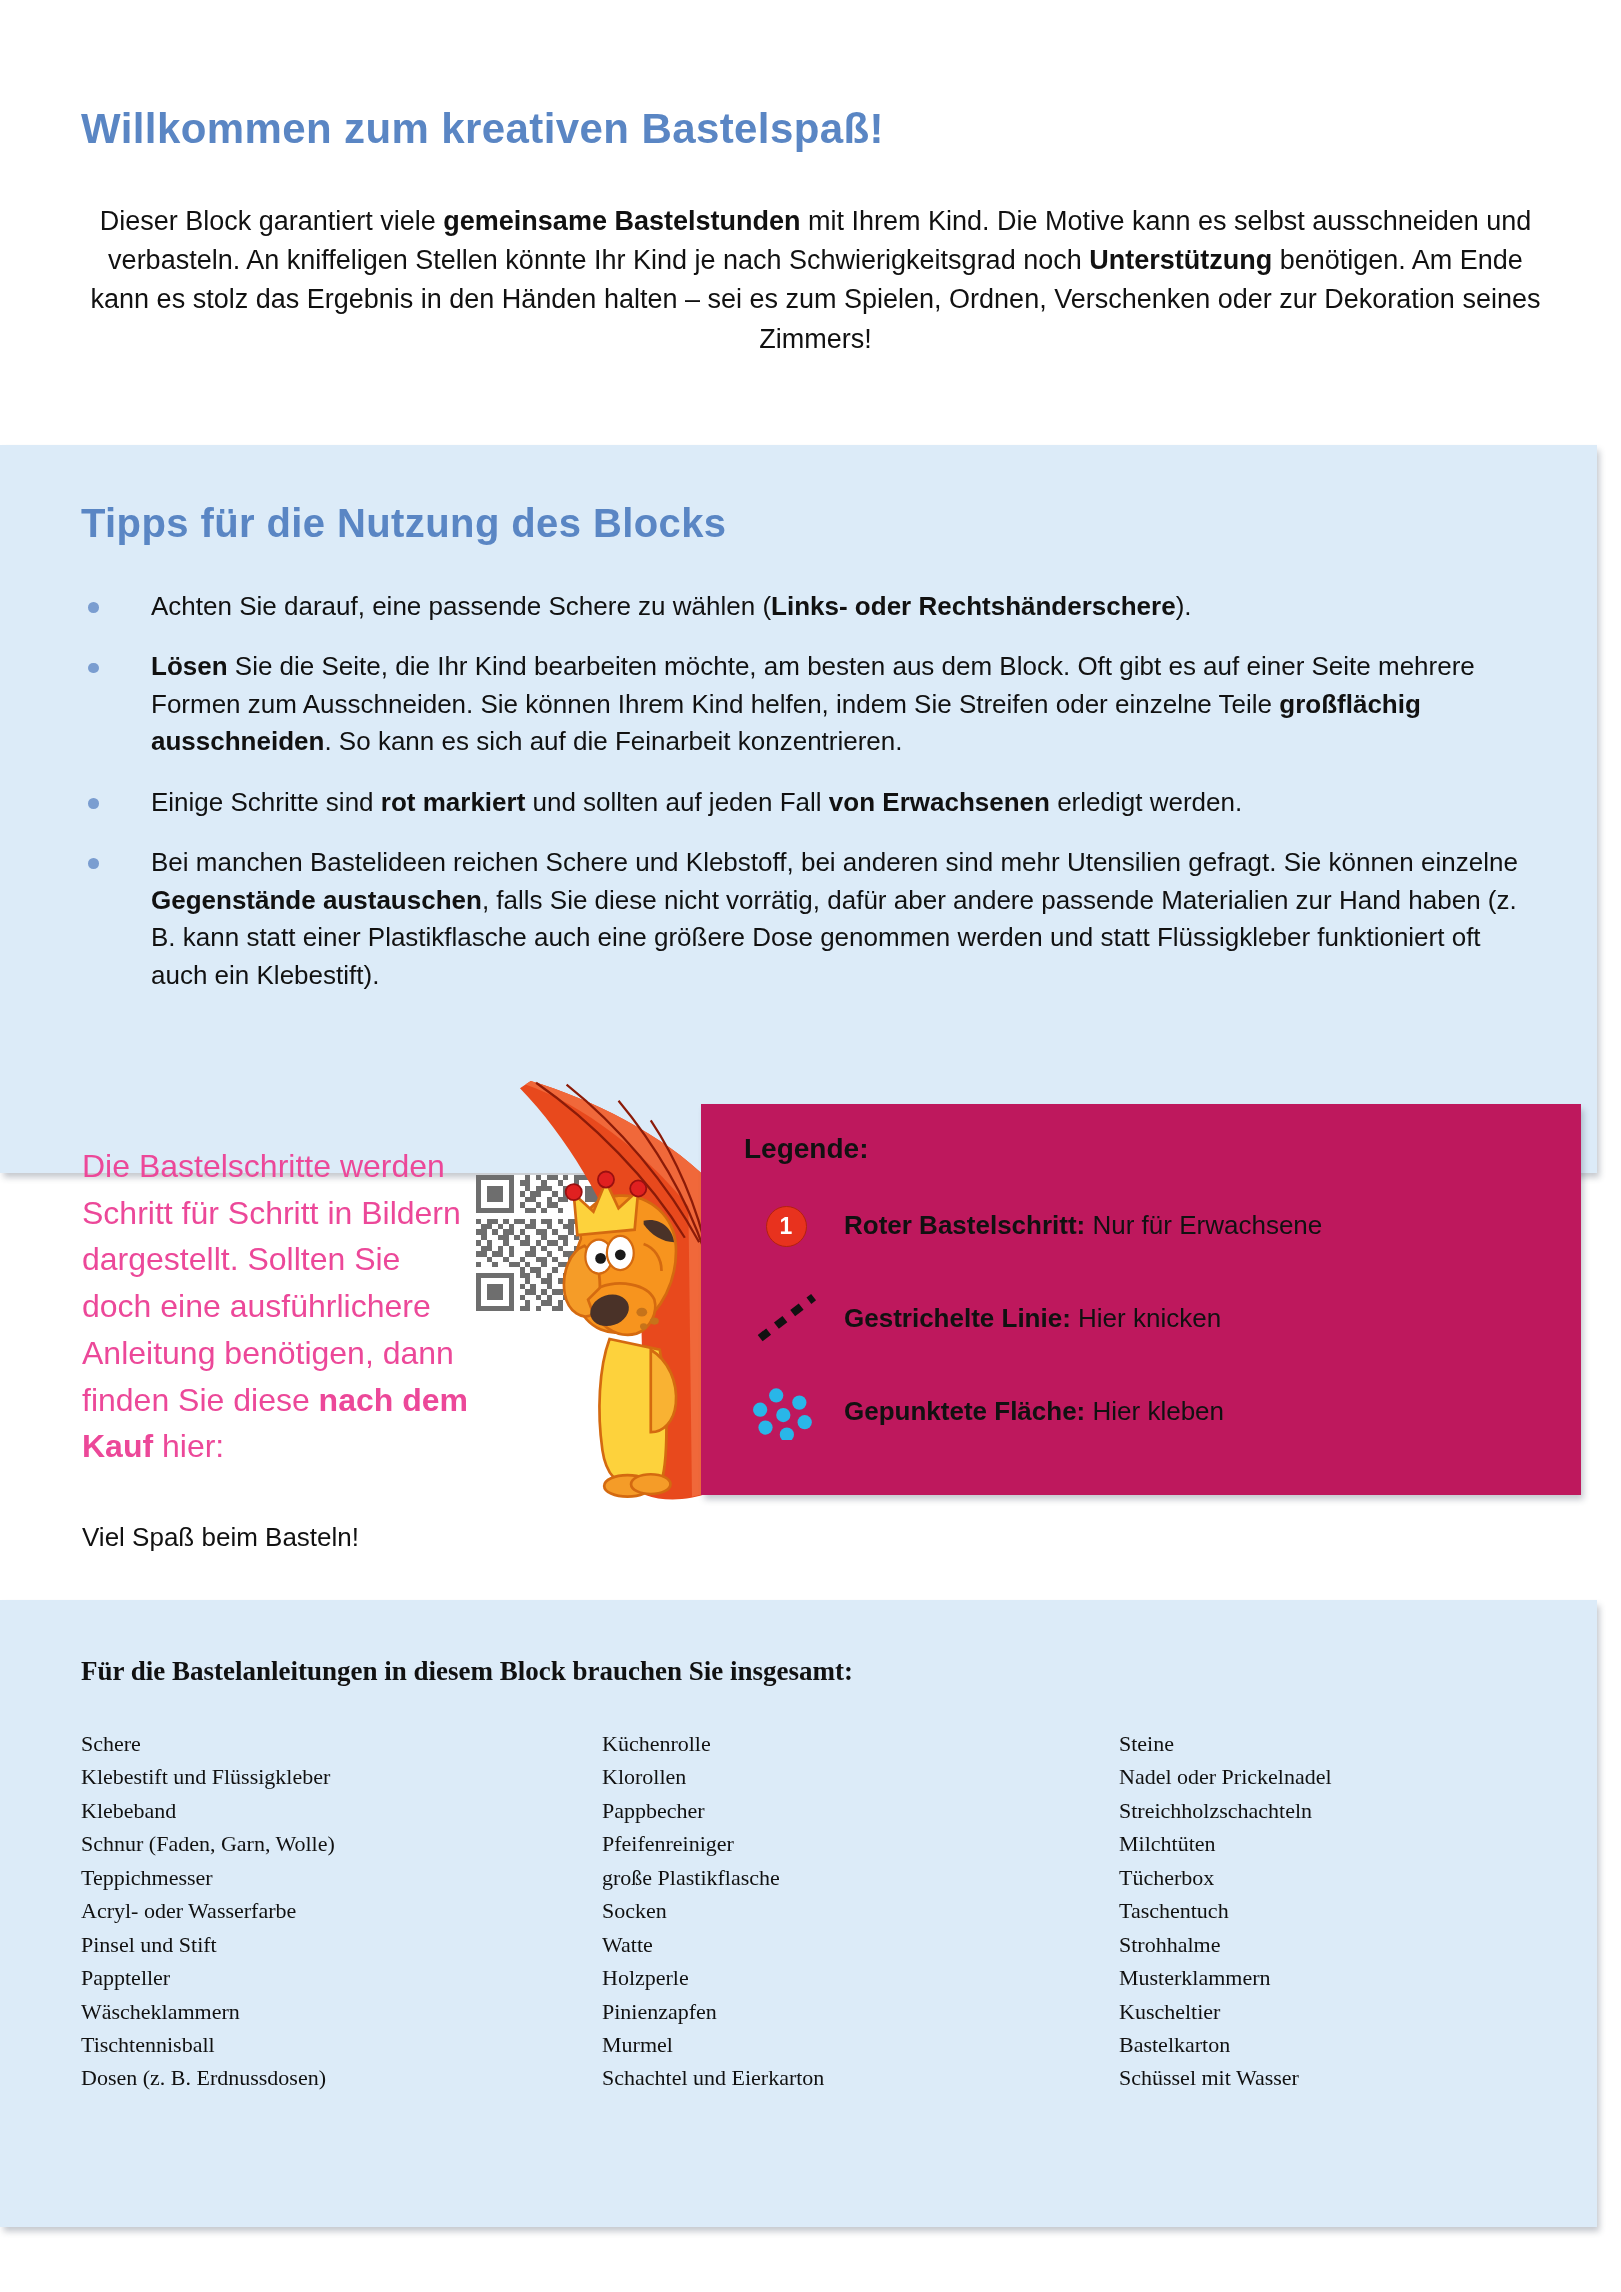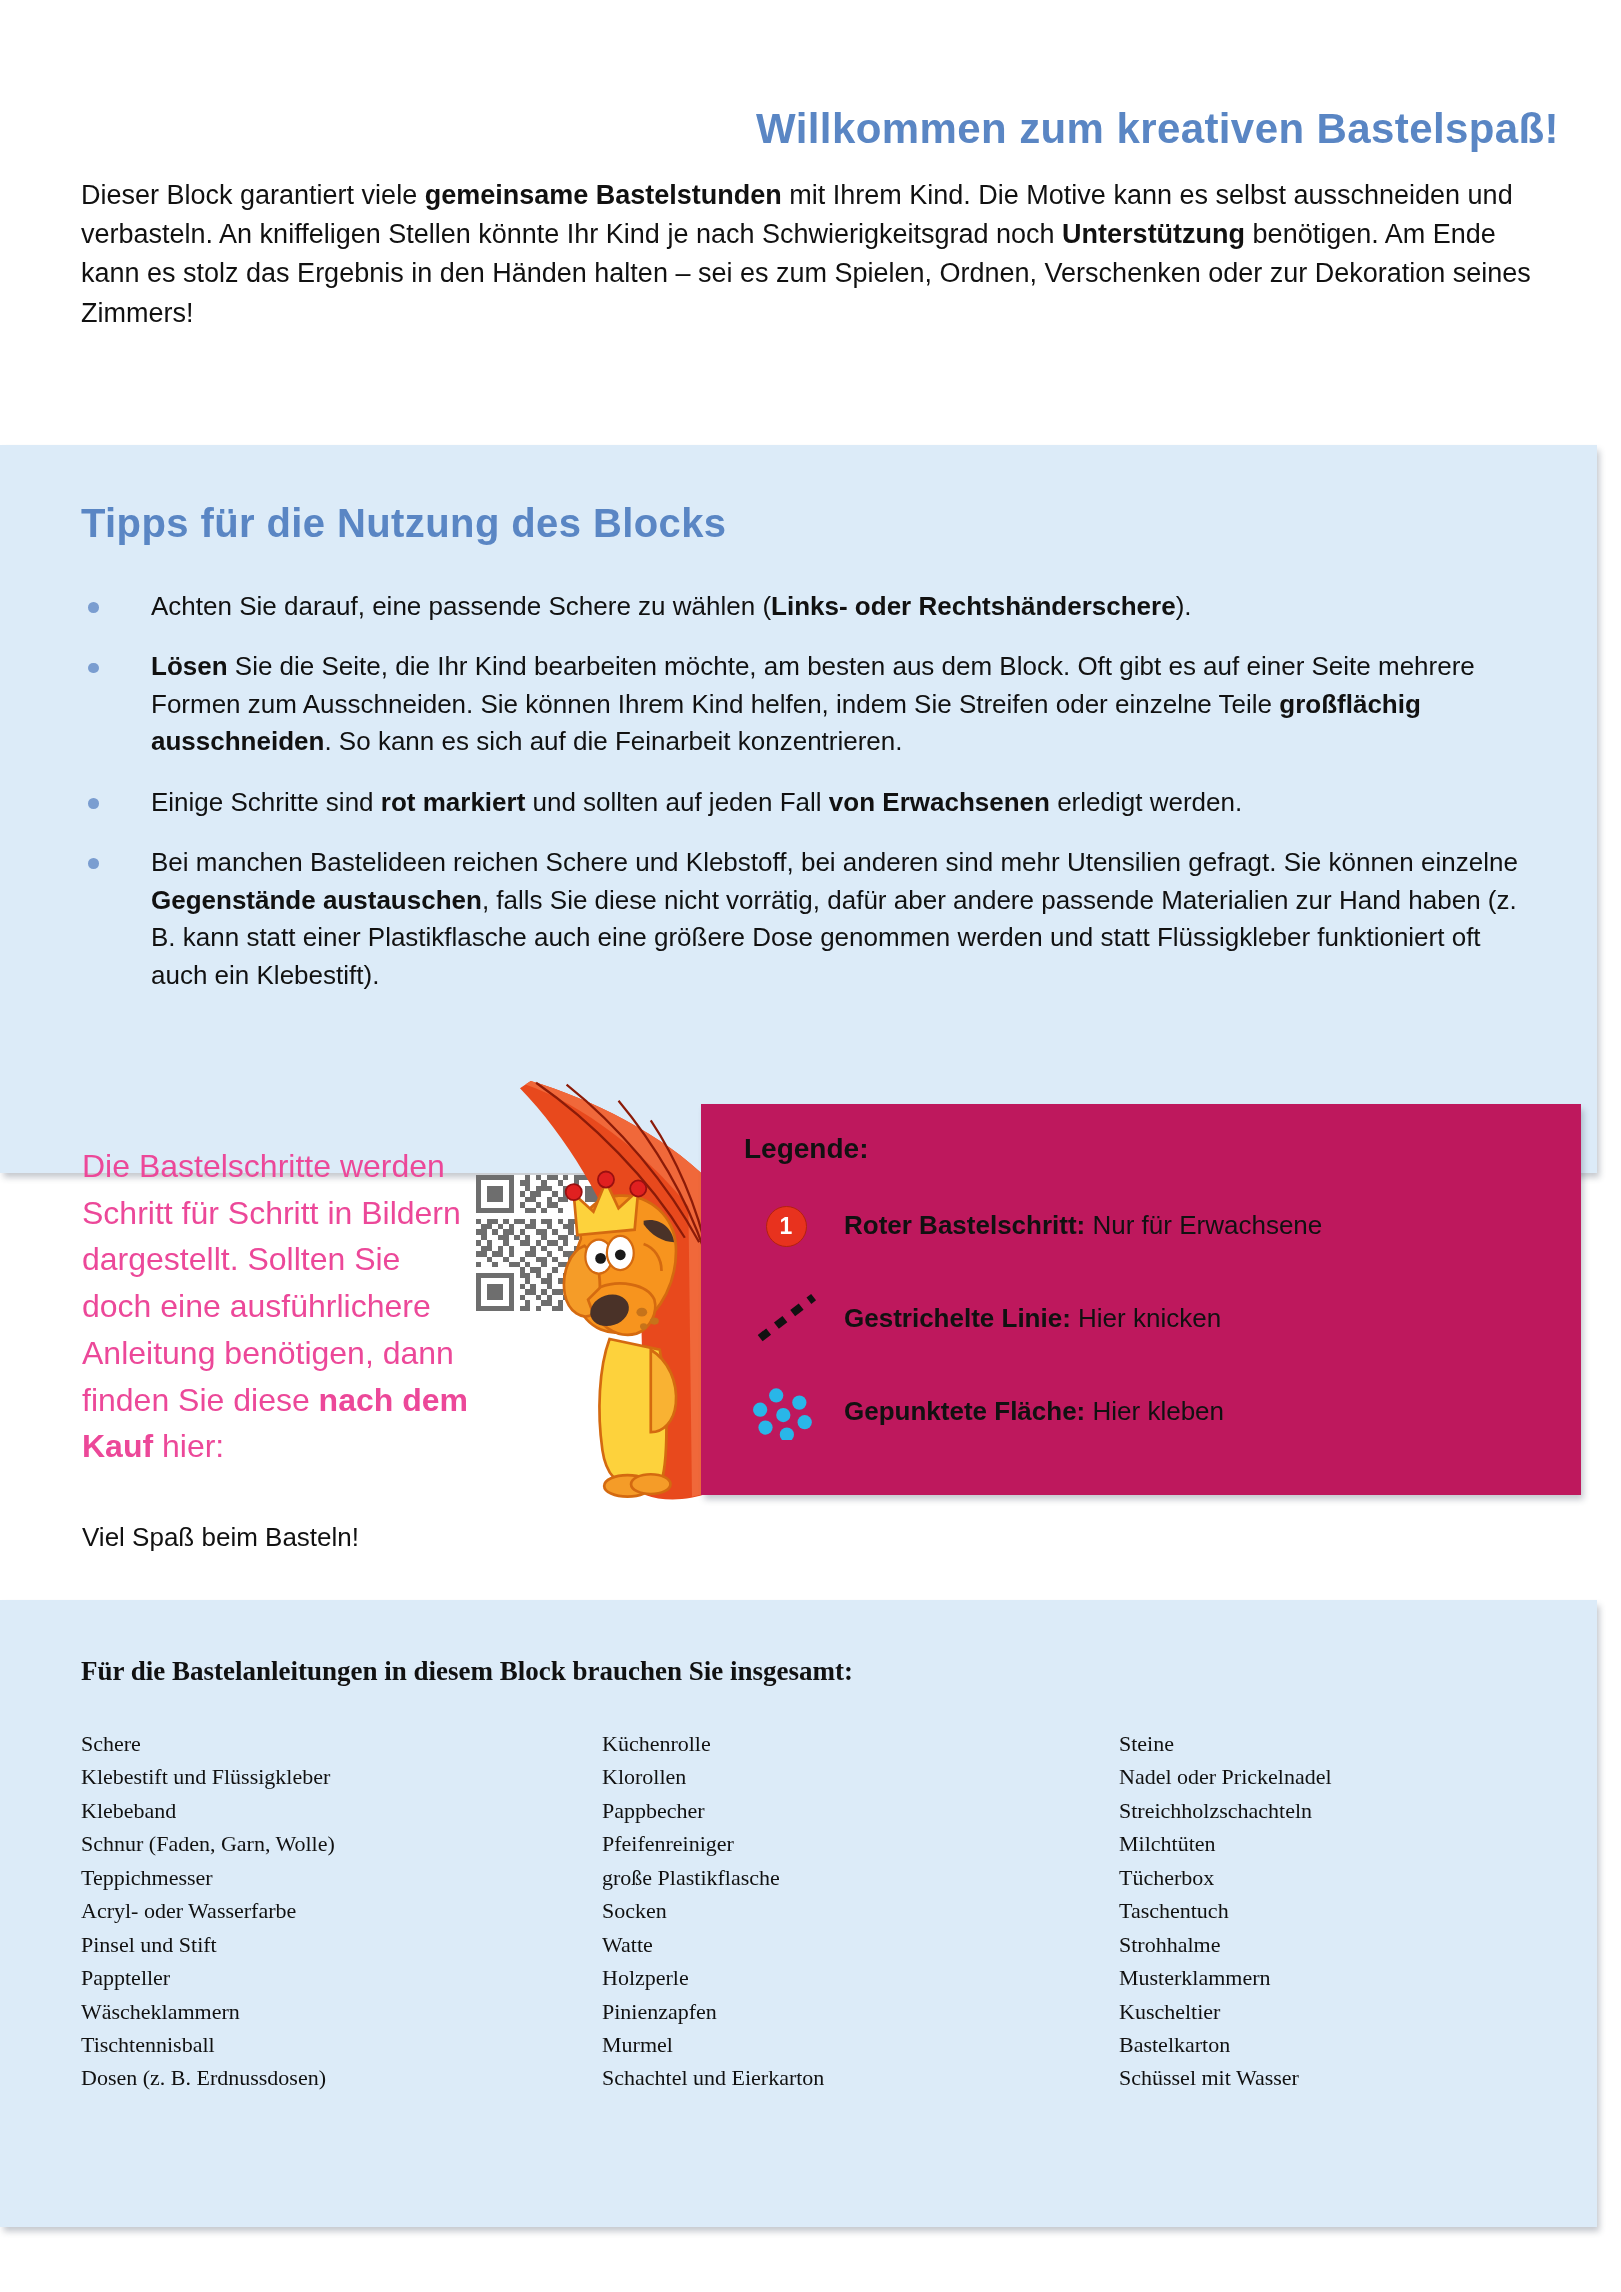--- a/index.html
+++ b/index.html
@@ -31,29 +31,29 @@
   
   #intro-section {
     position: absolute;
     left: 81px;
     top: 106px;
     width: 1478px;
   }
   #welcome-heading {
     font-size: 42px;
     line-height: 1.1;
-    margin: 0 0 24px 0;
-    text-align: right;
+    margin: 0 0 50px 0;
   }
   #intro-paragraph {
     font-size: 27px;
     line-height: 1.45;
     color: #111111;
     margin: 0;
     max-width: 1469px;
+    text-align: center;
   }
 
   
   .blue-panel {
     position: absolute;
     background: #dcebf8;
     box-shadow: 2.7px 4.5px 6.3px rgba(60, 70, 90, 0.30);
   }
   #tips-panel {
     left: 0px;

